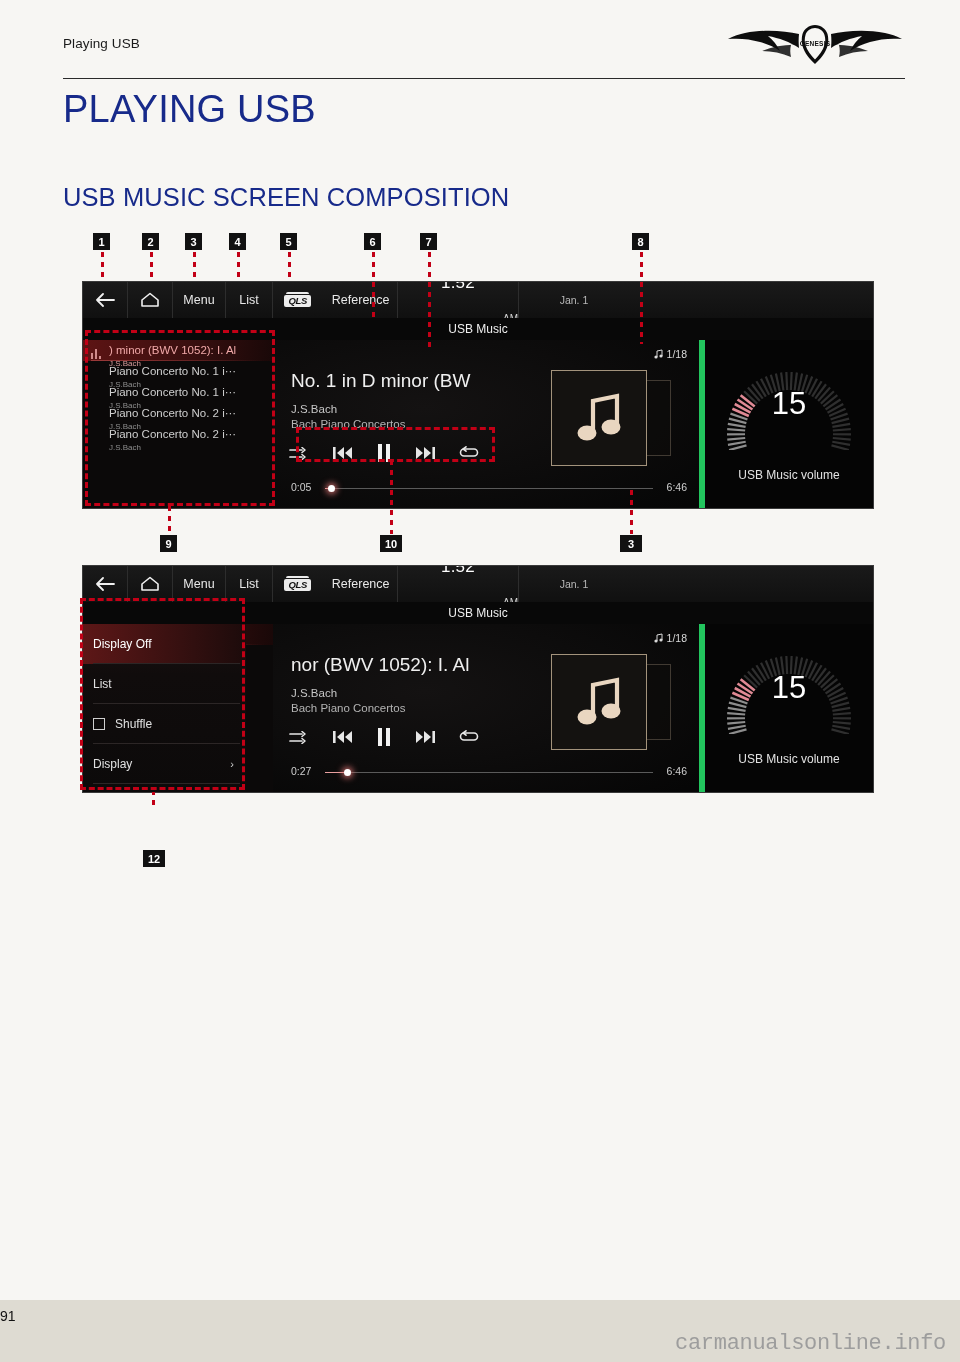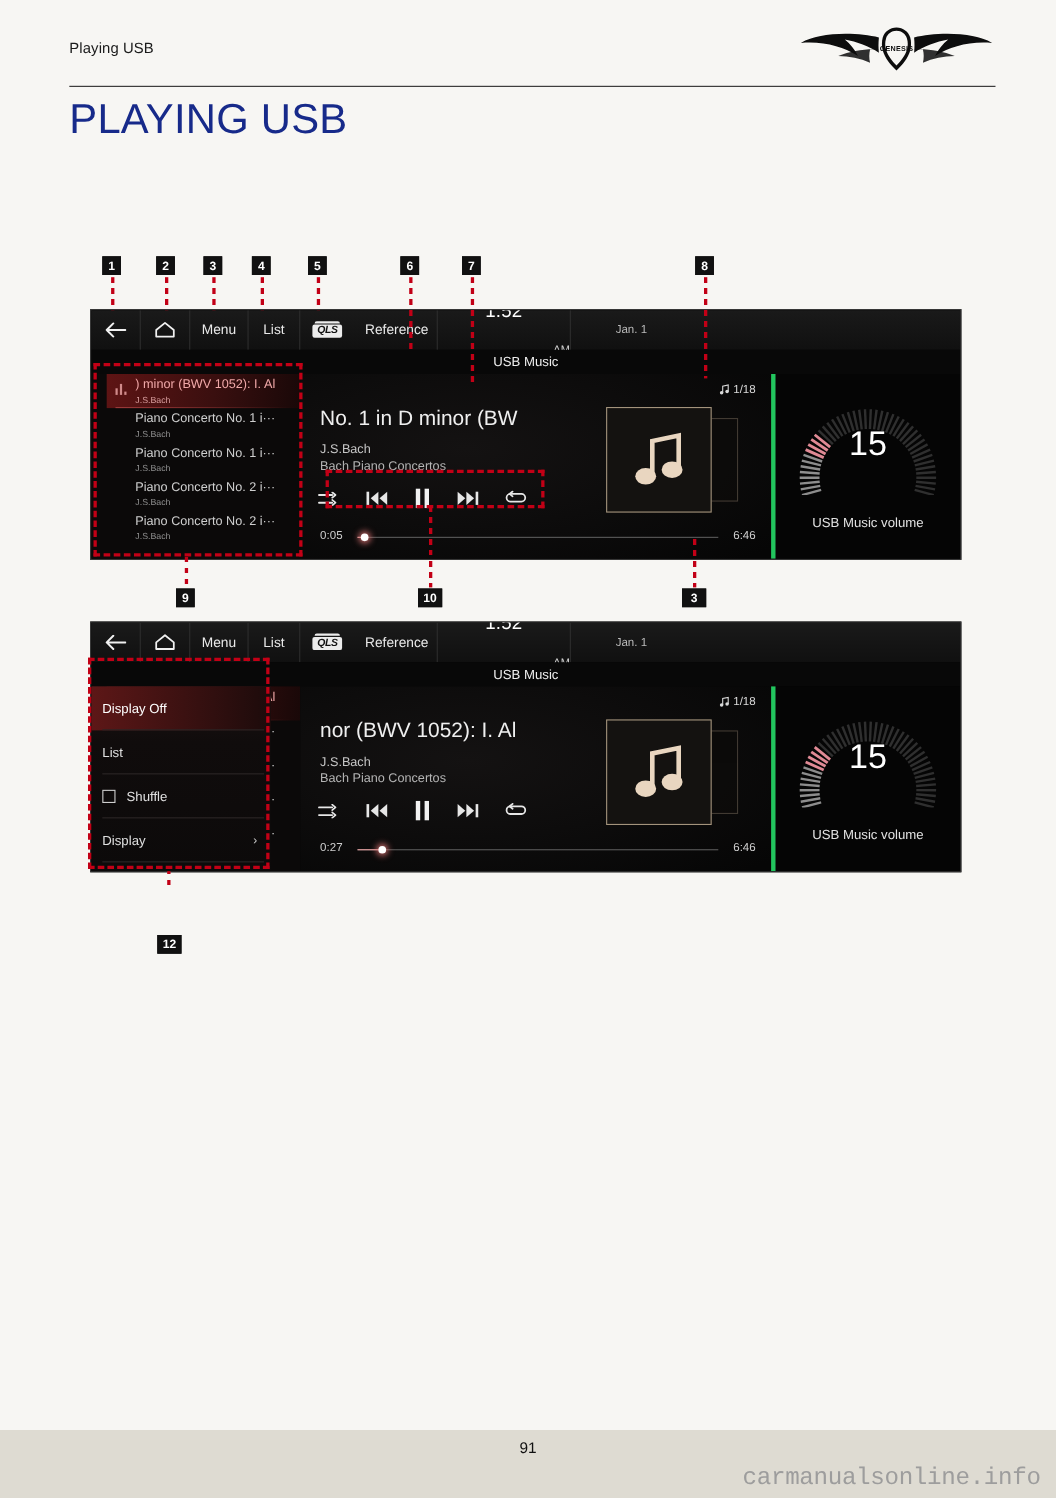--- a/index.html
+++ b/index.html
@@ -42,21 +42,21 @@
     font-size:9.5px;padding:1px 4px 1px 4px;border-radius:2px;letter-spacing:-.4px;line-height:1.15;
     position:relative;top:1px;}
   .qls::before{content:"";position:absolute;left:2px;right:2px;top:-3px;height:2px;background:#ececec;border-radius:2px 2px 0 0;}
 
   .srctitle{position:absolute;left:0;right:0;top:36px;height:22px;
     color:#efefef;font-size:12px;text-align:center;line-height:22px;
     background:#080808;}
 
   
   .listpanel{position:absolute;left:0;top:58px;width:190px;bottom:0;background:#0b0909;}
-  .li{position:relative;height:31px;padding:3px 8px 0 26px;box-sizing:border-box;margin-left:14px;}
+  .li{position:relative;height:21px;padding:3px 8px 0 26px;box-sizing:border-box;}
   .li .t{font-size:11.5px;color:#cfcfcf;white-space:nowrap;overflow:hidden;line-height:15px;}
   .li .a{font-size:8px;color:#8e8e8e;line-height:11px;}
   .li.sel{background:linear-gradient(95deg,#5e1414 0%,#3a0f0f 55%,#190808 100%);}
   .li.sel .t{color:#f0a8a8;}
   .li.sel .a{color:#d79d9d;}
   .li.sel::after{content:"";position:absolute;left:8px;right:8px;bottom:0;height:1px;
     background:linear-gradient(90deg,#9b3a3a,rgba(155,58,58,0));}
   .eqico{position:absolute;left:8px;top:9px;width:12px;height:10px;}
   .eqico i{position:absolute;bottom:0;width:2px;background:#d08a8a;}
   .eqico i:nth-child(1){left:0;height:6px;}
@@ -86,21 +86,21 @@
 
   
   .art-wrap{position:absolute;right:34px;top:26px;width:120px;height:108px;}
   .art-back{position:absolute;right:0;top:14px;width:74px;height:74px;border:1px solid #6e6254;
             background:#0e0c0a;display:flex;align-items:center;justify-content:center;opacity:.55;}
   .art-front{position:absolute;left:0;top:4px;width:94px;height:94px;border:1px solid #a3937c;
              background:#141210;display:flex;align-items:center;justify-content:center;}
   .note{color:#e6d3bd;}
 
   
-  .volpanel{position:absolute;right:0;top:58px;width:168px;bottom:0;background:#050505;border-left:4px solid #22c55e;}
+  .volpanel{position:absolute;right:0;top:58px;width:168px;bottom:0;background:#050505;border-left:6px solid #22c55e;}
   .gauge{position:absolute;left:50%;top:14px;transform:translateX(-50%);width:140px;height:96px;}
   .volnum{position:absolute;left:0;right:0;top:46px;text-align:center;font-size:31px;color:#fff;}
   .vollabel{position:absolute;left:0;right:0;top:128px;text-align:center;font-size:12px;color:#e2e2e2;}
 
   
   .ctxmenu{position:absolute;left:0;top:58px;width:163px;bottom:0;
     background:linear-gradient(180deg,#1c1212 0%,#100c0c 30%,#0c0a0a 100%);z-index:4;}
   .cm-item{position:relative;height:40px;display:flex;align-items:center;
     padding:0 10px 0 10px;font-size:12px;color:#e0e0e0;box-sizing:border-box;}
   .cm-item.hl{background:linear-gradient(90deg,#5d1717 0%,#361010 60%,#1c0b0b 100%);color:#fff;}
@@ -115,21 +115,21 @@
     border:1.5px solid #111;box-sizing:border-box;}
   .cb.w2{width:22px;}
   .lead{position:absolute;width:3px;
     background-image:repeating-linear-gradient(180deg,#c20016 0 5px,transparent 5px 10px);}
 
   
   .dbox{position:absolute;border:3px dashed #c20016;box-sizing:border-box;z-index:6;pointer-events:none;}
 
   
   .footband{position:absolute;left:0;right:0;bottom:0;height:62px;background:#dedbd2;}
-  .pageno{position:absolute;left:0;right:0;bottom:38px;text-align:center;font-size:14px;color:#111;}
+  .pageno{position:absolute;left:0;right:0;bottom:38px;text-align:left;font-size:14px;color:#111;}
   .wm{position:absolute;right:14px;bottom:6px;font-size:22px;color:#9d9d9d;
       font-family:Liberation Mono, monospace;letter-spacing:-.3px;}
 </style>
 </head>
 <body>
 
 <div class="page">
 
   <div class="hdr-crumb">Playing USB</div>
 
@@ -141,20 +141,21 @@
         <path d="M212 24c28-6 68-10 108-2 10 2 24 6 34 12-22-2-44 0-64 6-14 4-28 10-40 18 6-12 14-22 24-30-22 4-44 12-62 24 1-10 1-18 0-28z"></path>
         <path d="M150 46c-24-2-52 2-76 12 20 0 40 4 58 12-2-8-2-16 0-24 6 0 12 0 18 0z" opacity=".85"></path>
         <path d="M210 46c24-2 52 2 76 12-20 0-40 4-58 12 2-8 2-16 0-24-6 0-12 0-18 0z" opacity=".85"></path>
       </g>
       <text x="180" y="48" text-anchor="middle" font-family="Liberation Sans, sans-serif" font-size="13" font-weight="bold" fill="#111" letter-spacing="0.5">GENESIS</text>
     </svg>
   </div>
   <div class="hdr-rule"></div>
 
   <div class="h1">PLAYING USB</div>
+  <div class="h2">USB MUSIC SCREEN COMPOSITION</div>
 
   <div class="screen" id="screen1">
 
     <div class="topbar">
       <div class="tb-cell tb-ico">
         <svg width="20" height="14" viewBox="0 0 20 14">
             <path d="M8 1 L2 7 L8 13 M2 7 H19" stroke="#f0f0f0" stroke-width="1.8" fill="none" stroke-linecap="round" stroke-linejoin="round"></path>
           </svg>
       </div>
       <div class="tb-cell tb-ico">

